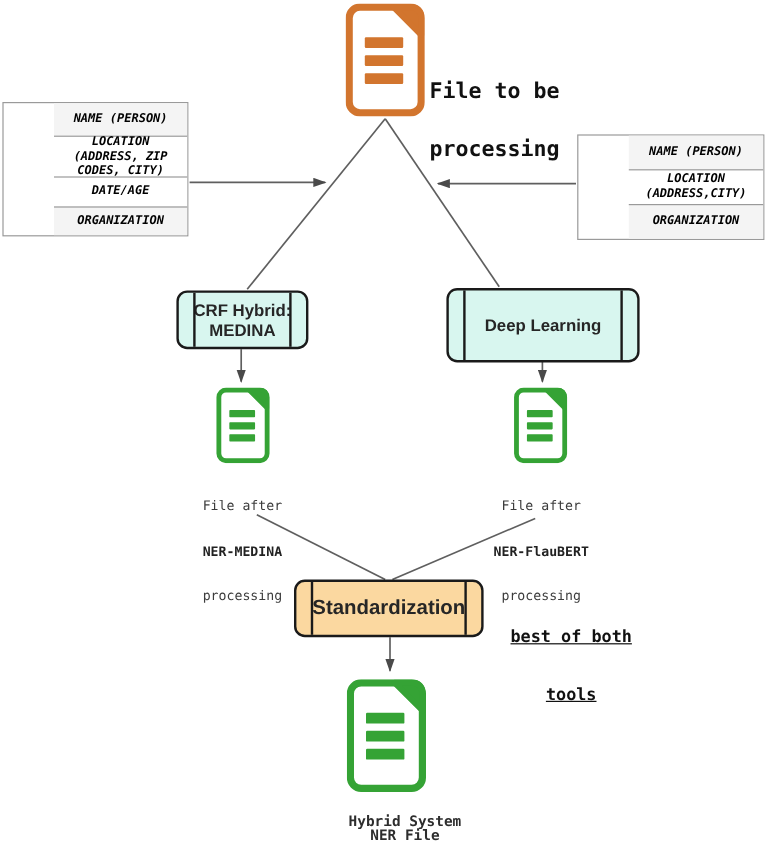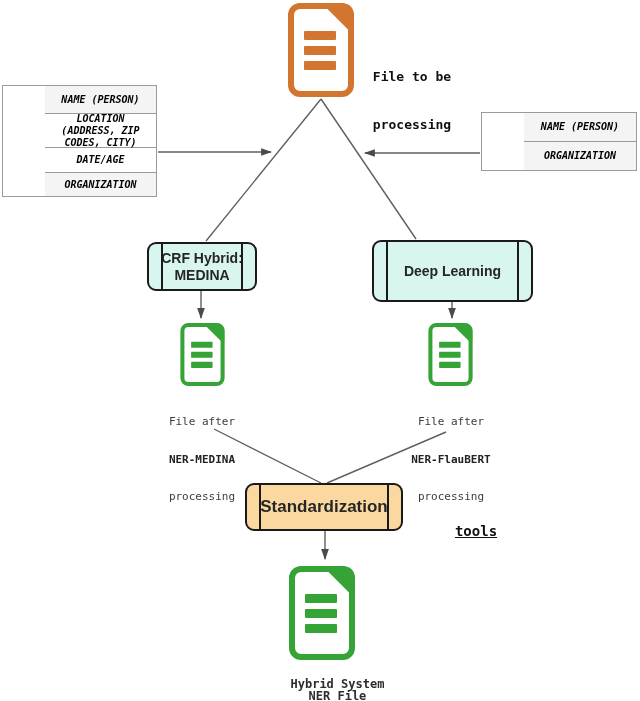--- a/index.html
+++ b/index.html
@@ -17,21 +17,21 @@
 
   .node{position:absolute;z-index:2;}
 
   
   .doc{display:block;}
   .orange{color:#d2752e;}
   .green{color:#35a335;}
 
   
   .biglabel{
-    font-weight:bold;font-size:13px;line-height:16px;
+    font-weight:bold;font-size:18px;line-height:16px;
     color:#111;text-align:center;white-space:pre;
   }
   .caption{
     font-size:11px;line-height:12.5px;color:#3c3c3c;
     text-align:center;white-space:pre;
   }
   .caption .b{font-weight:bold;color:#222;}
   .caption-bold{
     font-weight:bold;font-size:12px;line-height:12.5px;color:#2d2d2d;
     text-align:center;white-space:pre;
@@ -120,20 +120,23 @@
       </div>
     <div class="trow shade" style="height:24px;">
         <span>ORGANIZATION</span>
       </div>
   </div>
 
   <div class="node etable" style="left:481px;top:112px;width:156px;">
     <div class="trow shade" style="height:28px;">
         <span>NAME (PERSON)</span>
       </div>
+    <div class="trow plain" style="height:29px;">
+        <span>LOCATION (ADDRESS,CITY)</span>
+      </div>
     <div class="trow shade" style="height:29px;">
         <span>ORGANIZATION</span>
       </div>
   </div>
 
   <div class="pbox mint" style="left:147px;top:242px;width:110px;height:49px;">
     <div>
       <span style="display:block">CRF Hybrid:</span>
       <span style="display:block">MEDINA</span>
     </div>
@@ -173,20 +176,21 @@
     <span>File after</span>
     <span class="b">NER-FlauBERT</span>
     <span>processing</span>
   </div>
 
   <div class="pbox peach" style="left:245px;top:483px;width:158px;height:48px;">
     <span>Standardization</span>
   </div>
 
   <div class="node annotation" style="left:415px;top:491px;width:122px;">
+    <span>best of both</span>
     <span>tools</span>
   </div>
 
   <div class="node" style="left:289px;top:566px;">
     <svg class="doc green" width="66" height="94" viewBox="0 0 66 94">
       <rect x="3" y="3" width="60" height="88" rx="9" fill="#ffffff" stroke="currentColor" stroke-width="6"></rect>
       <path d="M40,3 H54 Q63,3 63,12 V26 Z" fill="currentColor" stroke="currentColor" stroke-width="5" stroke-linejoin="round"></path>
       <rect x="16" y="28" width="32" height="9" rx="1" fill="currentColor"></rect>
       <rect x="16" y="43" width="32" height="9" rx="1" fill="currentColor"></rect>
       <rect x="16" y="58" width="32" height="9" rx="1" fill="currentColor"></rect>

